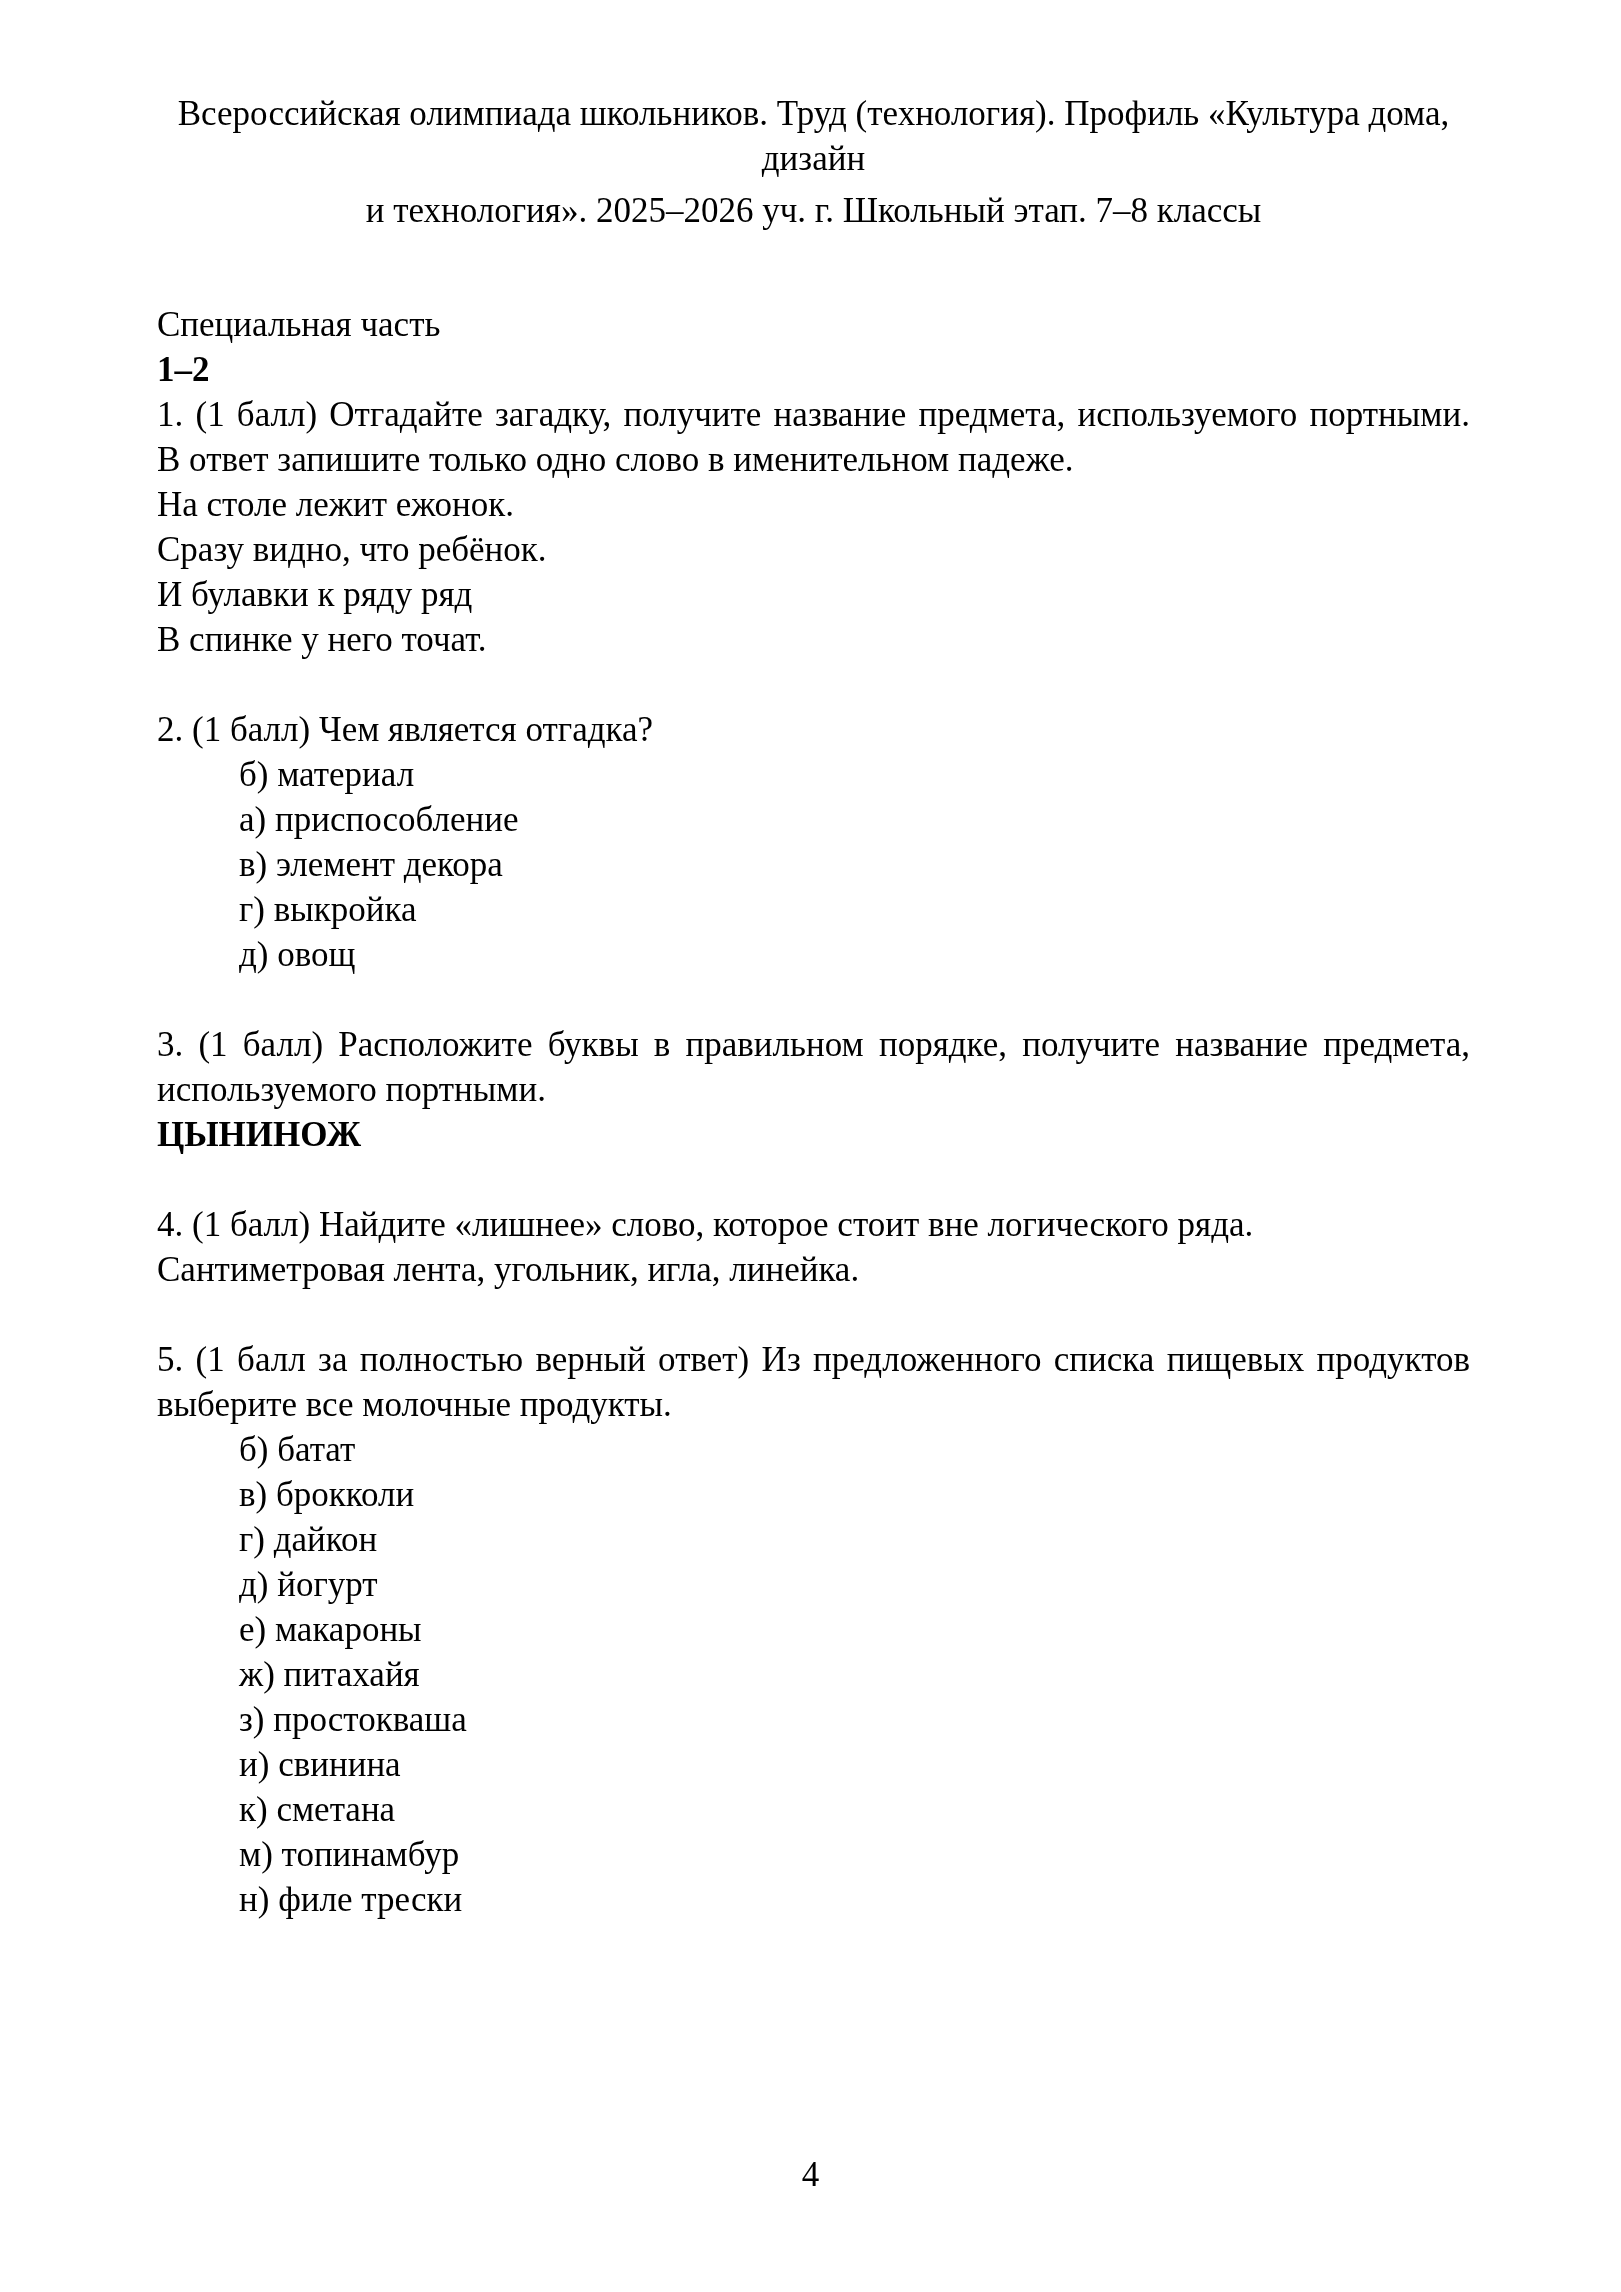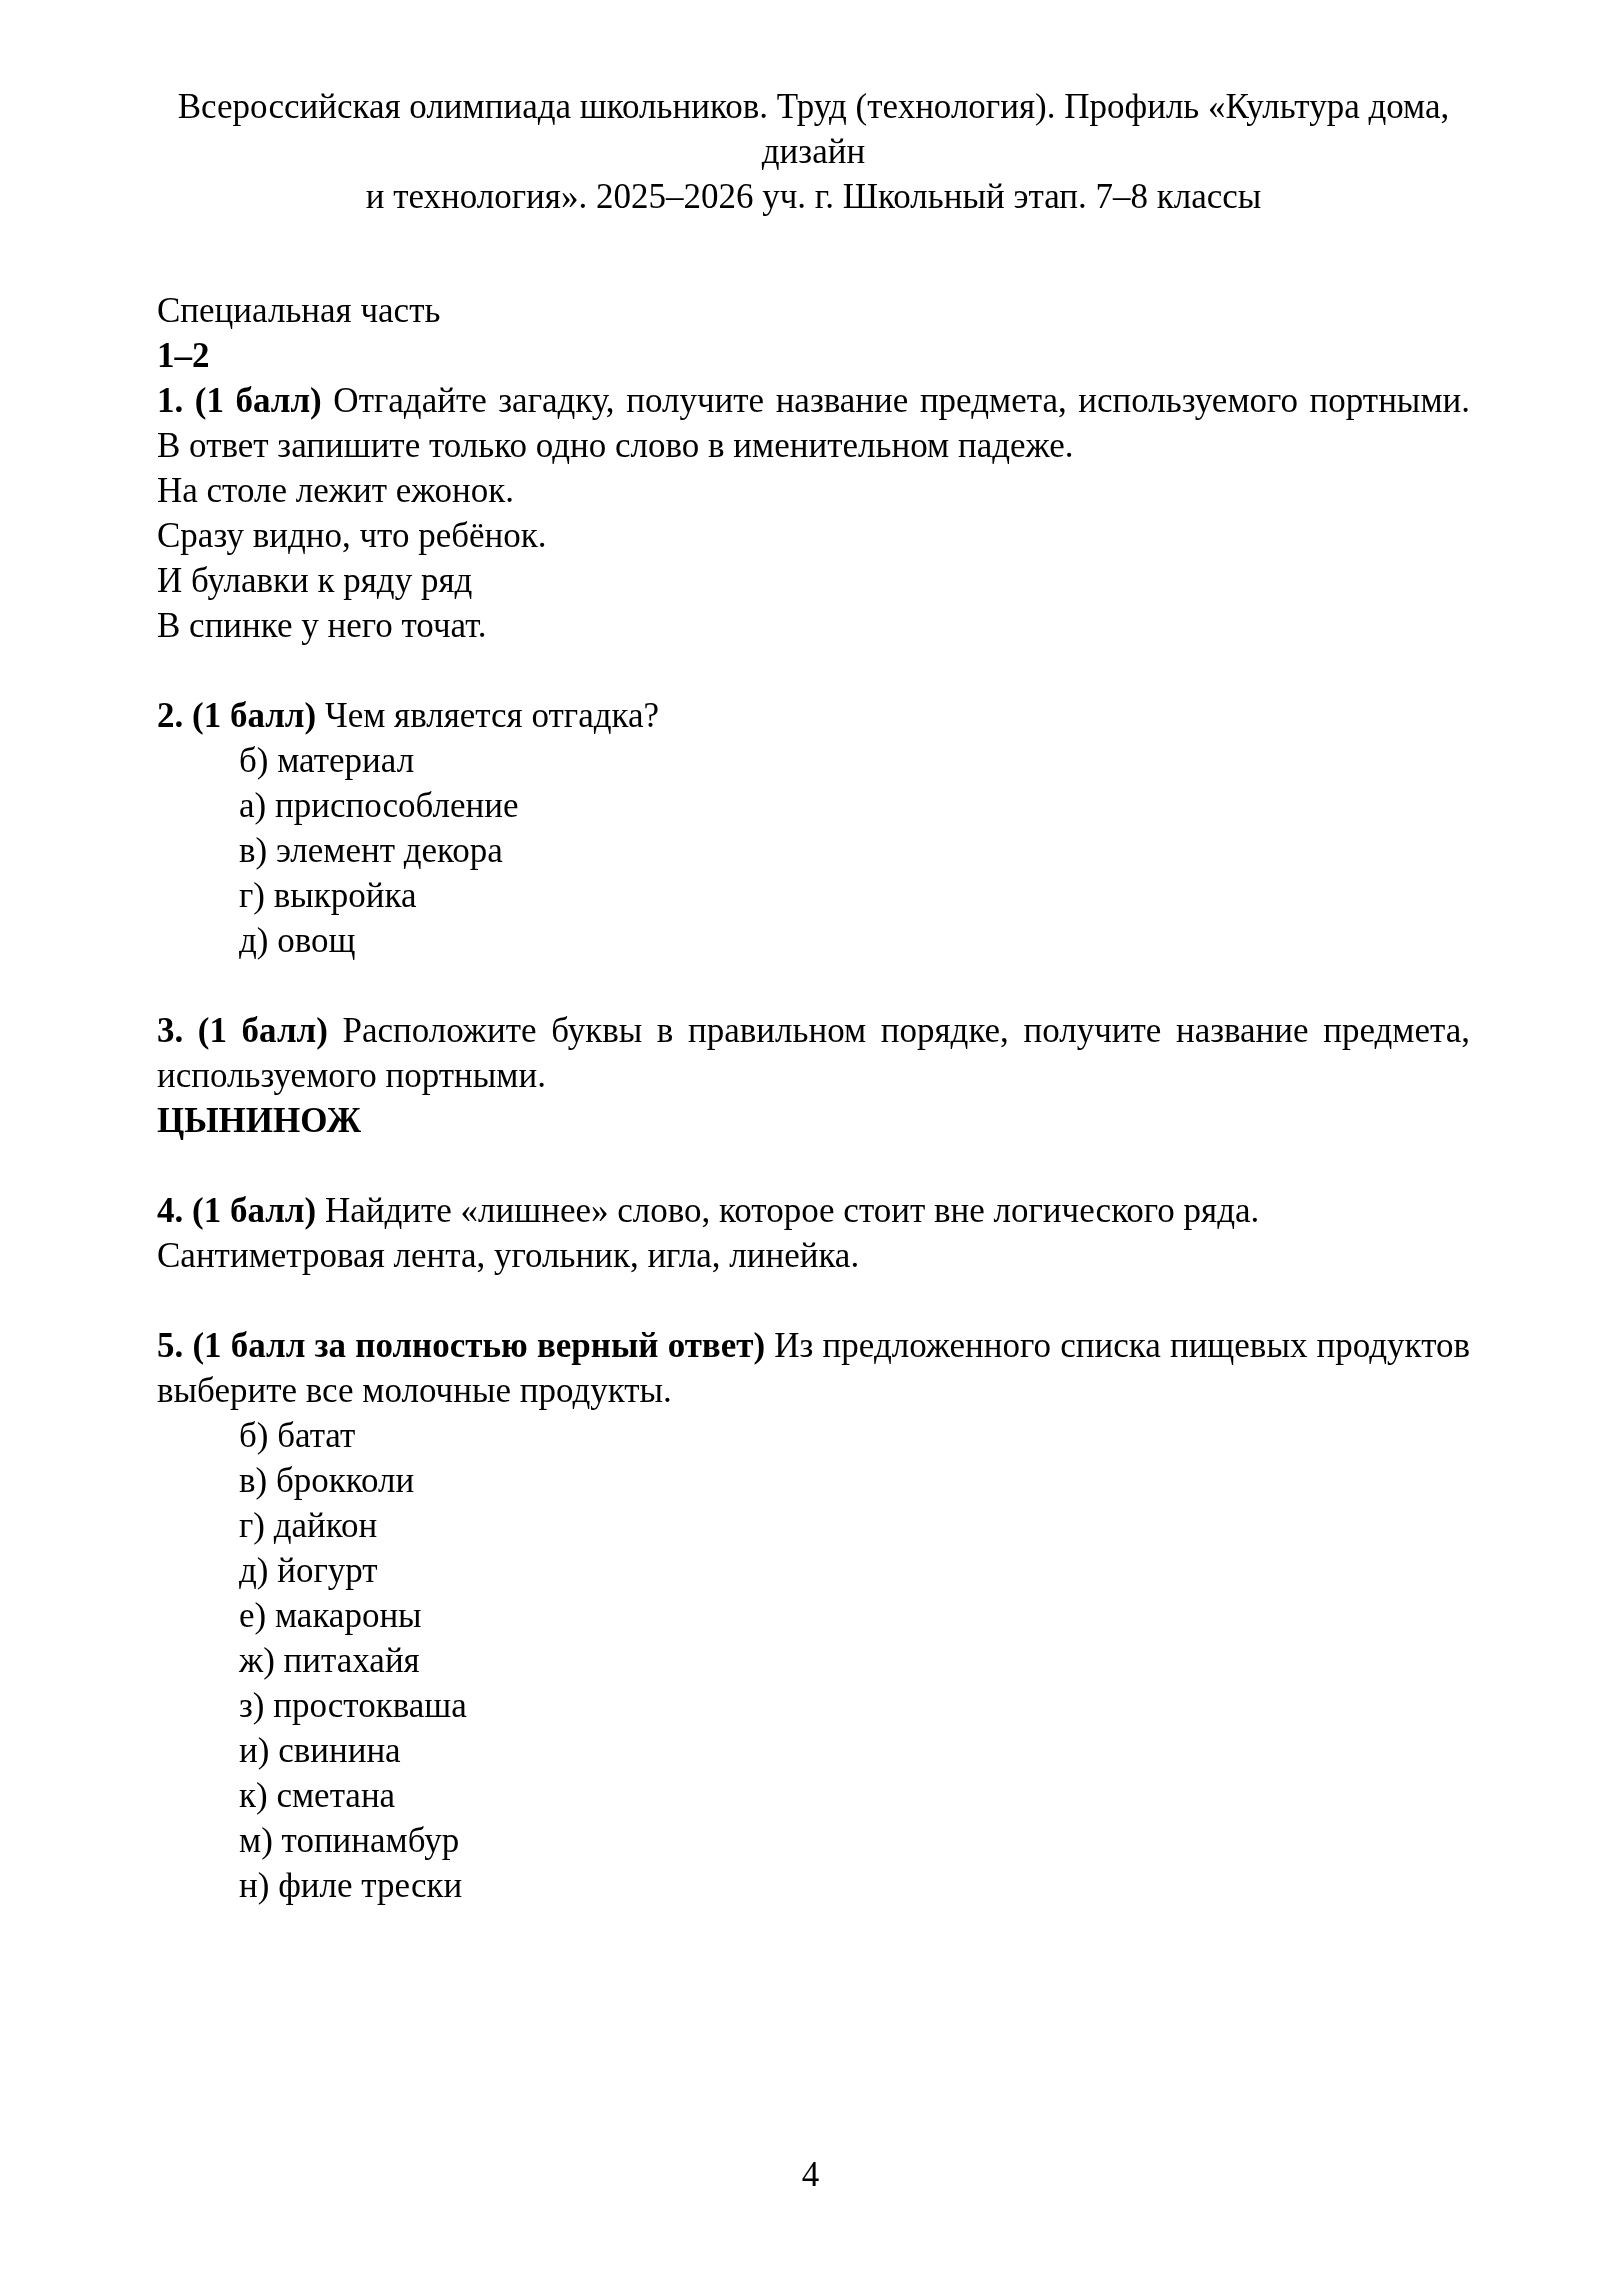--- a/index.html
+++ b/index.html
@@ -22,34 +22,35 @@
     width: 1621px;
     height: 2293px;
     background: #ffffff;
     overflow: hidden;
   }
   .content {
     padding: 84px 151px 0 157px; 
   }
   .header-line {
     text-align: center;
+    margin-top: 7px;
   }
   .section-title {
     font-weight: 400;
     margin: 69px 0 0 0;
   }
   .question-range {
     font-weight: 700;
   }
   p { margin: 0; }
   .justify { text-align: justify; }
   .q-block { margin-top: 45px; }
   .option-line { padding-left: 82px; }
   .answer-word { font-weight: 700; }
-  b { font-weight: 700; }
+  b { font-weight: 400; }
   .page-number {
     position: absolute;
     top: 2152px;
     left: 0;
     width: 1621px;
     text-align: center;
   }
 </style>
 </head>
 <body>

